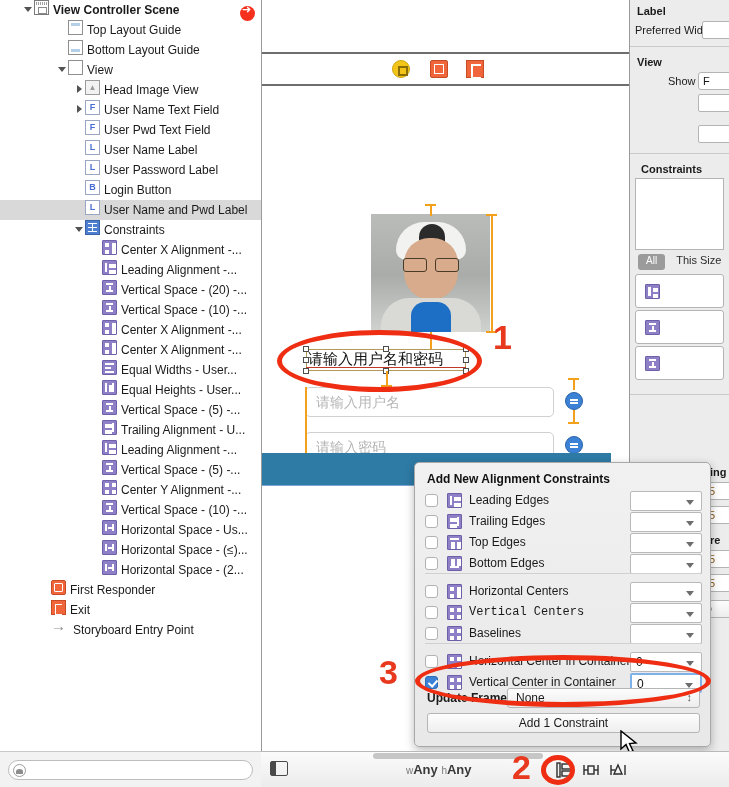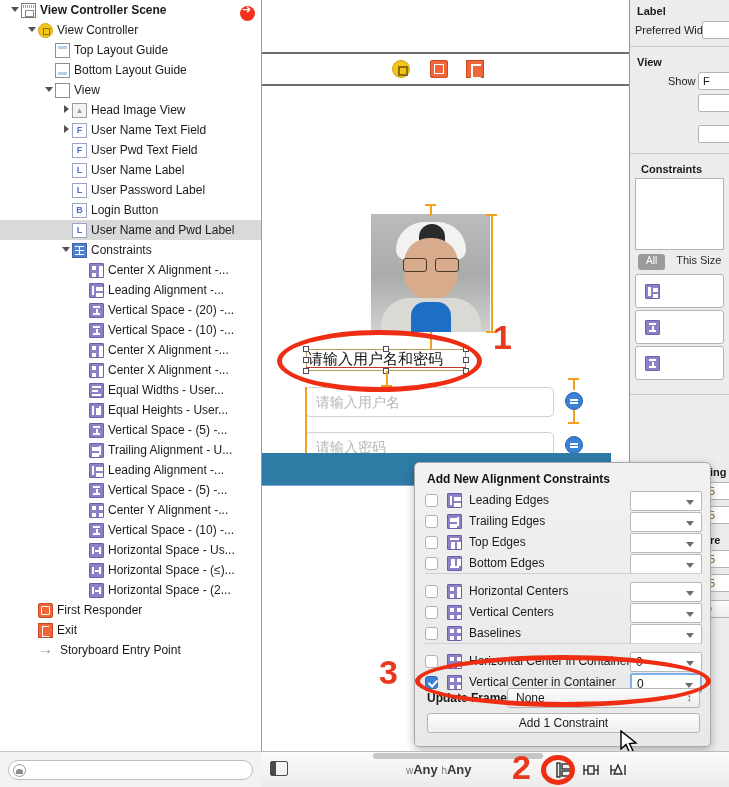--- a/index.html
+++ b/index.html
@@ -14,21 +14,21 @@
   #root { position: relative; width: 729px; height: 787px; }
 
   
   #outline {
     position: absolute; left: 0; top: 0; width: 261px; height: 751px;
     background: #ffffff; overflow: hidden;
   }
   .row {
     position: relative; height: 20px; line-height: 20px;
     font-size: 12px; color: #1a1a1a; white-space: nowrap;
-    display: flex; align-items: center;
+    display: flex; align-items: flex-start; padding-left: 13px;
   }
   .row.sel { background: #d9d9d9; }
   .row .tw {
     width: 11px; height: 20px; flex: 0 0 11px;
     position: relative;
   }
   .row .tw.down::before {
     content: ""; position: absolute; left: 1px; top: 7px;
     border-left: 4.5px solid transparent; border-right: 4.5px solid transparent;
     border-top: 5px solid #535353;
@@ -251,26 +251,20 @@
 <div id="root">
 
   <div id="outline">
       <div class="row bold">
         <span style="display:inline-block;width:10px"></span>
         <span class="tw down"></span>
         <span class="ic ic-scene"></span>
         <span class="lbl">View Controller Scene</span>
       </div>
       <div class="row">
-        <span style="display:inline-block;width:27px"></span>
-        <span class="tw down"></span>
-        <span class="ic ic-vc"></span>
-        <span class="lbl">View Controller</span>
-      </div>
-      <div class="row">
         <span style="display:inline-block;width:44px"></span>
         <span class="tw "></span>
         <span class="ic ic-guide top"></span>
         <span class="lbl">Top Layout Guide</span>
       </div>
       <div class="row">
         <span style="display:inline-block;width:44px"></span>
         <span class="tw "></span>
         <span class="ic ic-guide bot"></span>
         <span class="lbl">Bottom Layout Guide</span>
@@ -714,21 +708,21 @@
           <span class="ic ic-c">
             <i style="left:2px;top:2px;width:4px;height:4px;"></i>
             <i style="left:2px;top:9px;width:4px;height:4px;"></i>
             <i style="left:9px;top:2px;width:4px;height:11px;"></i>
           </span>
           <span class="plabel">Horizontal Centers</span>
           <span class="combo">
             <span class="cval"></span>
           </span>
         </div>
-        <div class="pop-row" style="top: 140px;">
+        <div class="pop-row" style="top: 140px; font-family: Liberation Mono, monospace;">
           <span class="chk"></span>
           <span class="ic ic-c">
             <i style="left:2px;top:2px;width:4px;height:4px;"></i>
             <i style="left:9px;top:2px;width:4px;height:4px;"></i>
             <i style="left:2px;top:9px;width:4px;height:4px;"></i>
             <i style="left:9px;top:9px;width:4px;height:4px;"></i>
           </span>
           <span class="plabel">Vertical Centers</span>
           <span class="combo">
             <span class="cval"></span>

